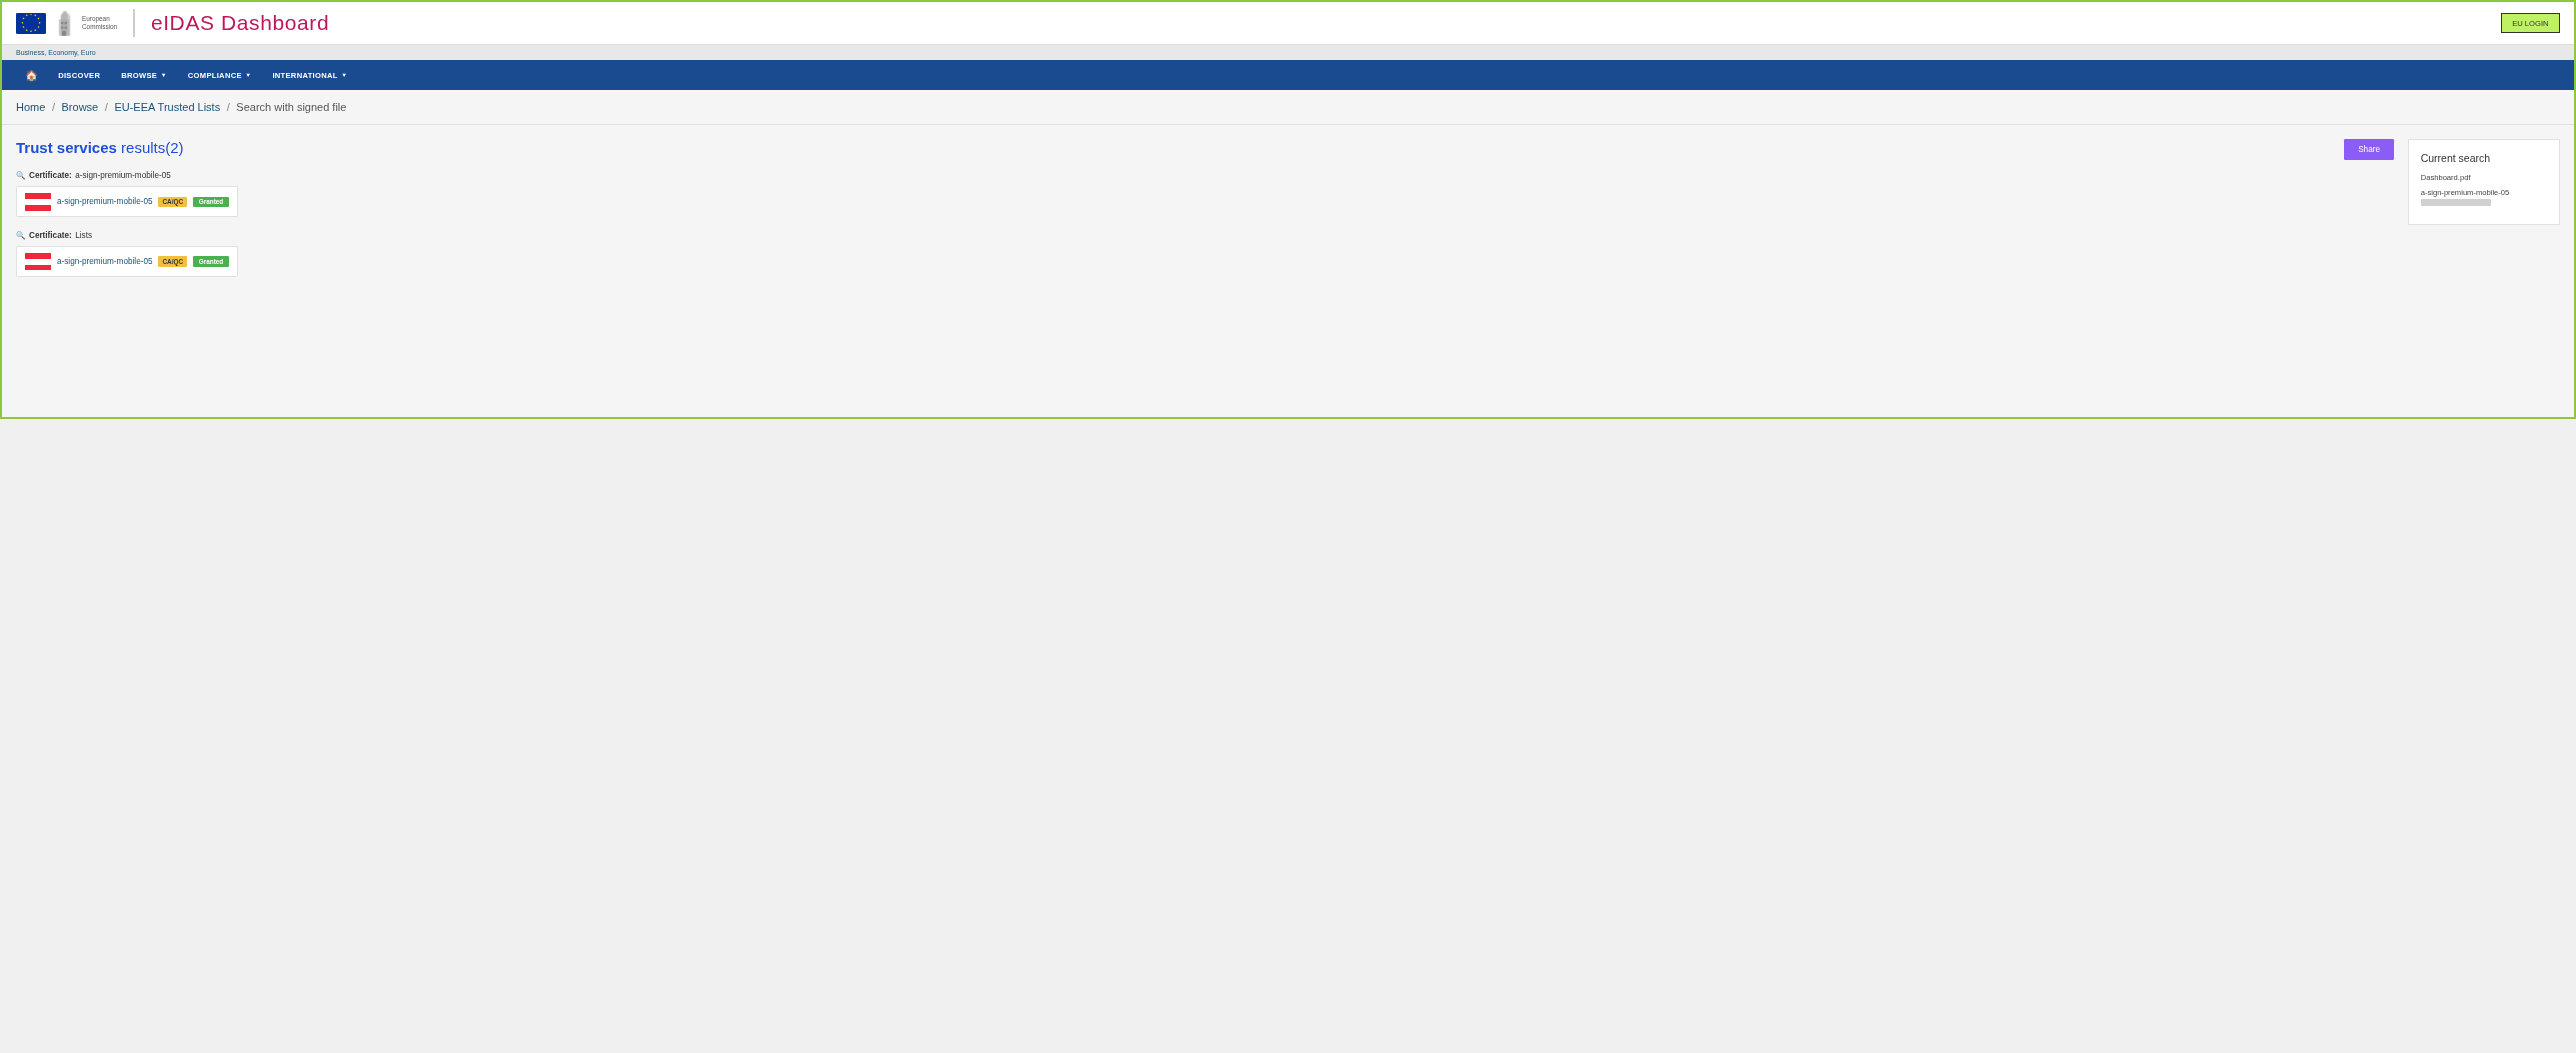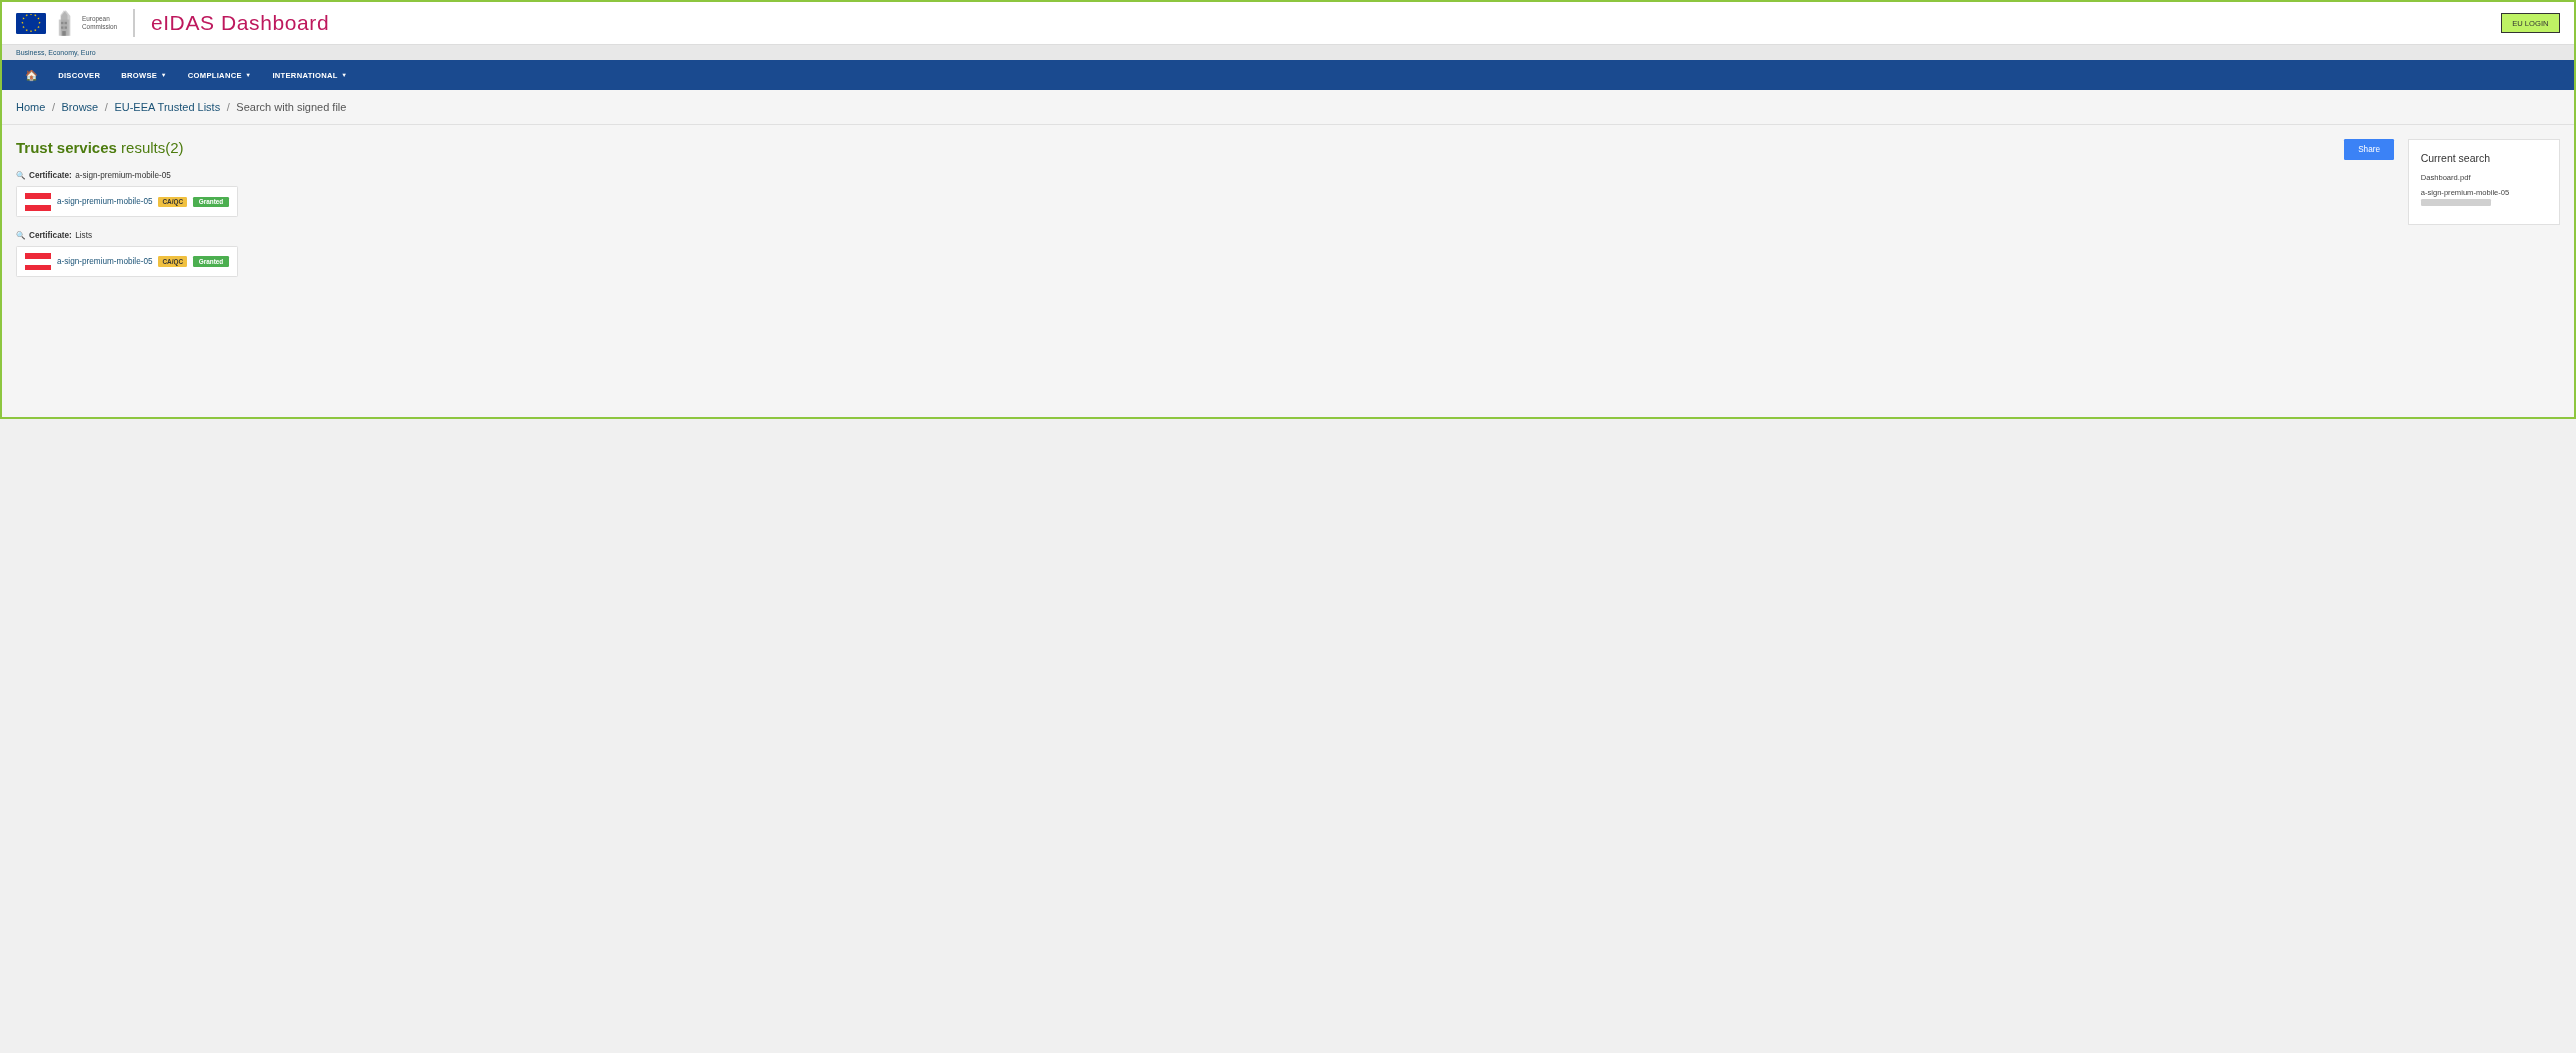--- a/index.html
+++ b/index.html
@@ -141,31 +141,31 @@
     }
 
     .results-header {
       display: flex;
       align-items: flex-start;
       justify-content: space-between;
       margin-bottom: 11.7px;
     }
     .results-title {
       font-size: 15px;
-      color: #4d7c0f;
+      color: #1d4ed8;
     }
     .results-title strong {
       font-weight: bold;
     }
     .results-title span {
       font-weight: normal;
     }
 
     .share-btn {
-      background: #3b82f6;
+      background: #8b5cf6;
       color: #fff;
       border: none;
       padding: 5.8px 14px;
       font-size: 8.2px;
       cursor: pointer;
       border-radius: 1.2px;
     }
 
     .certificate-group {
       margin-bottom: 14px;

